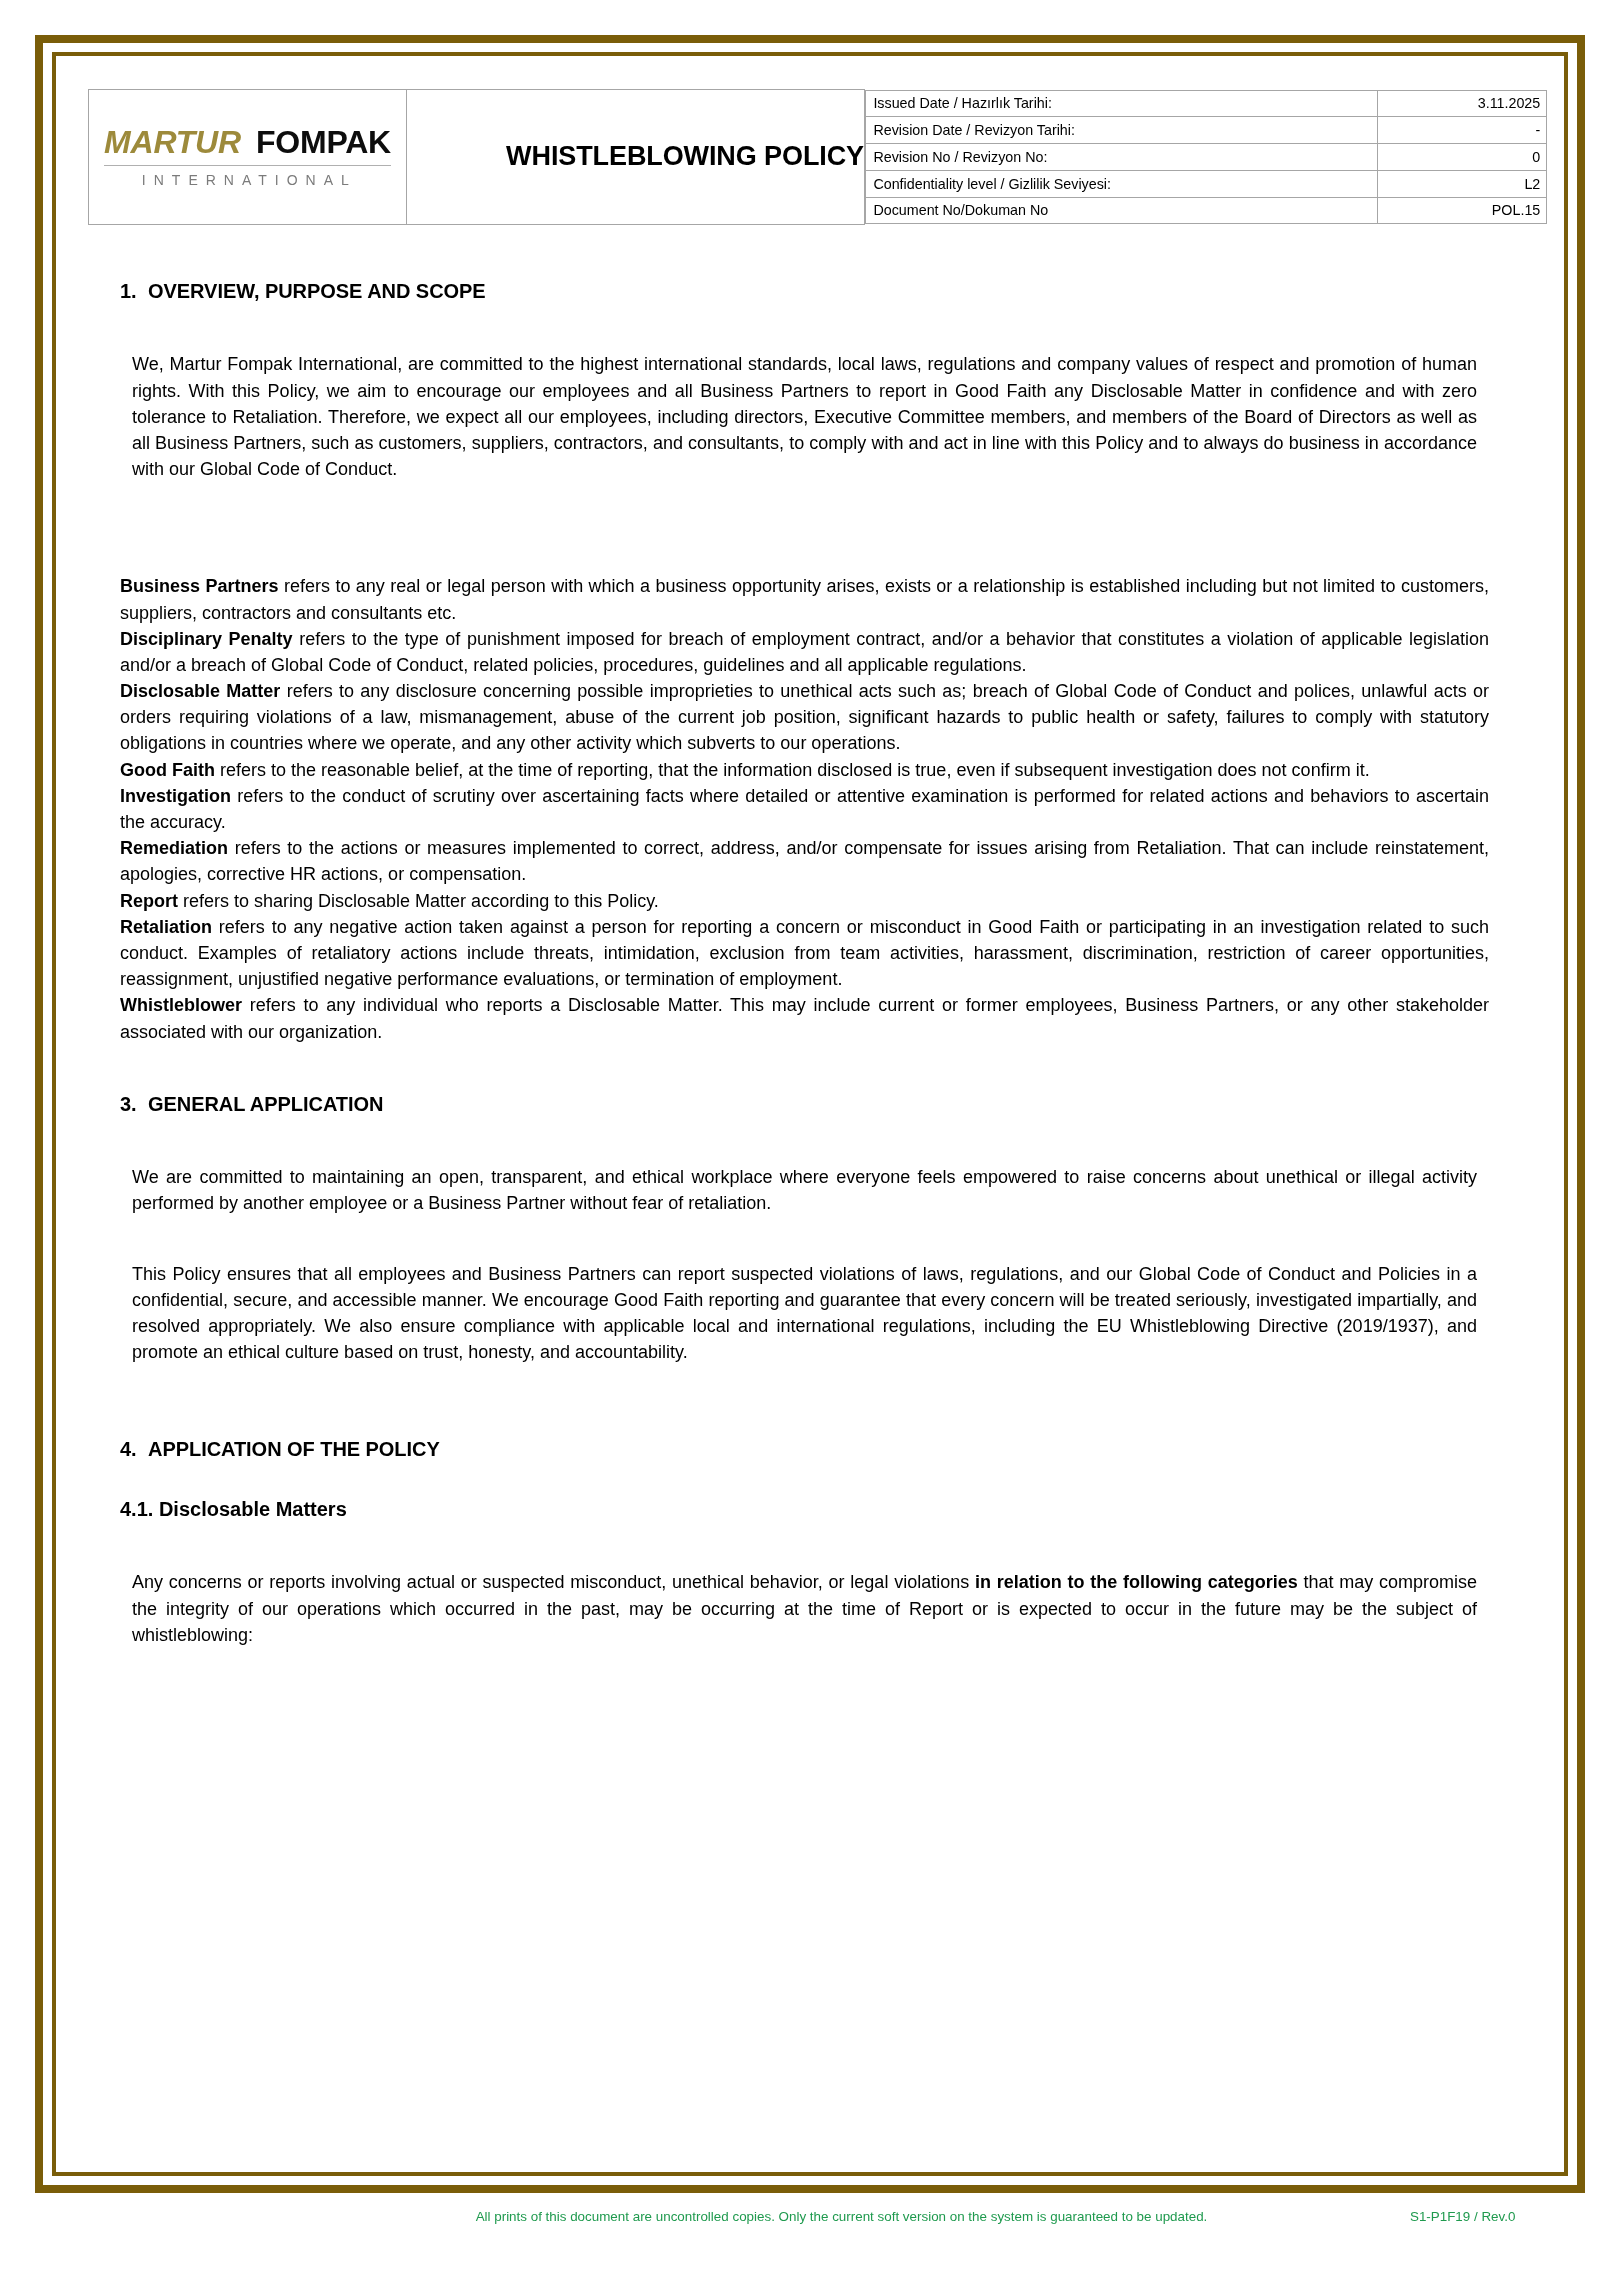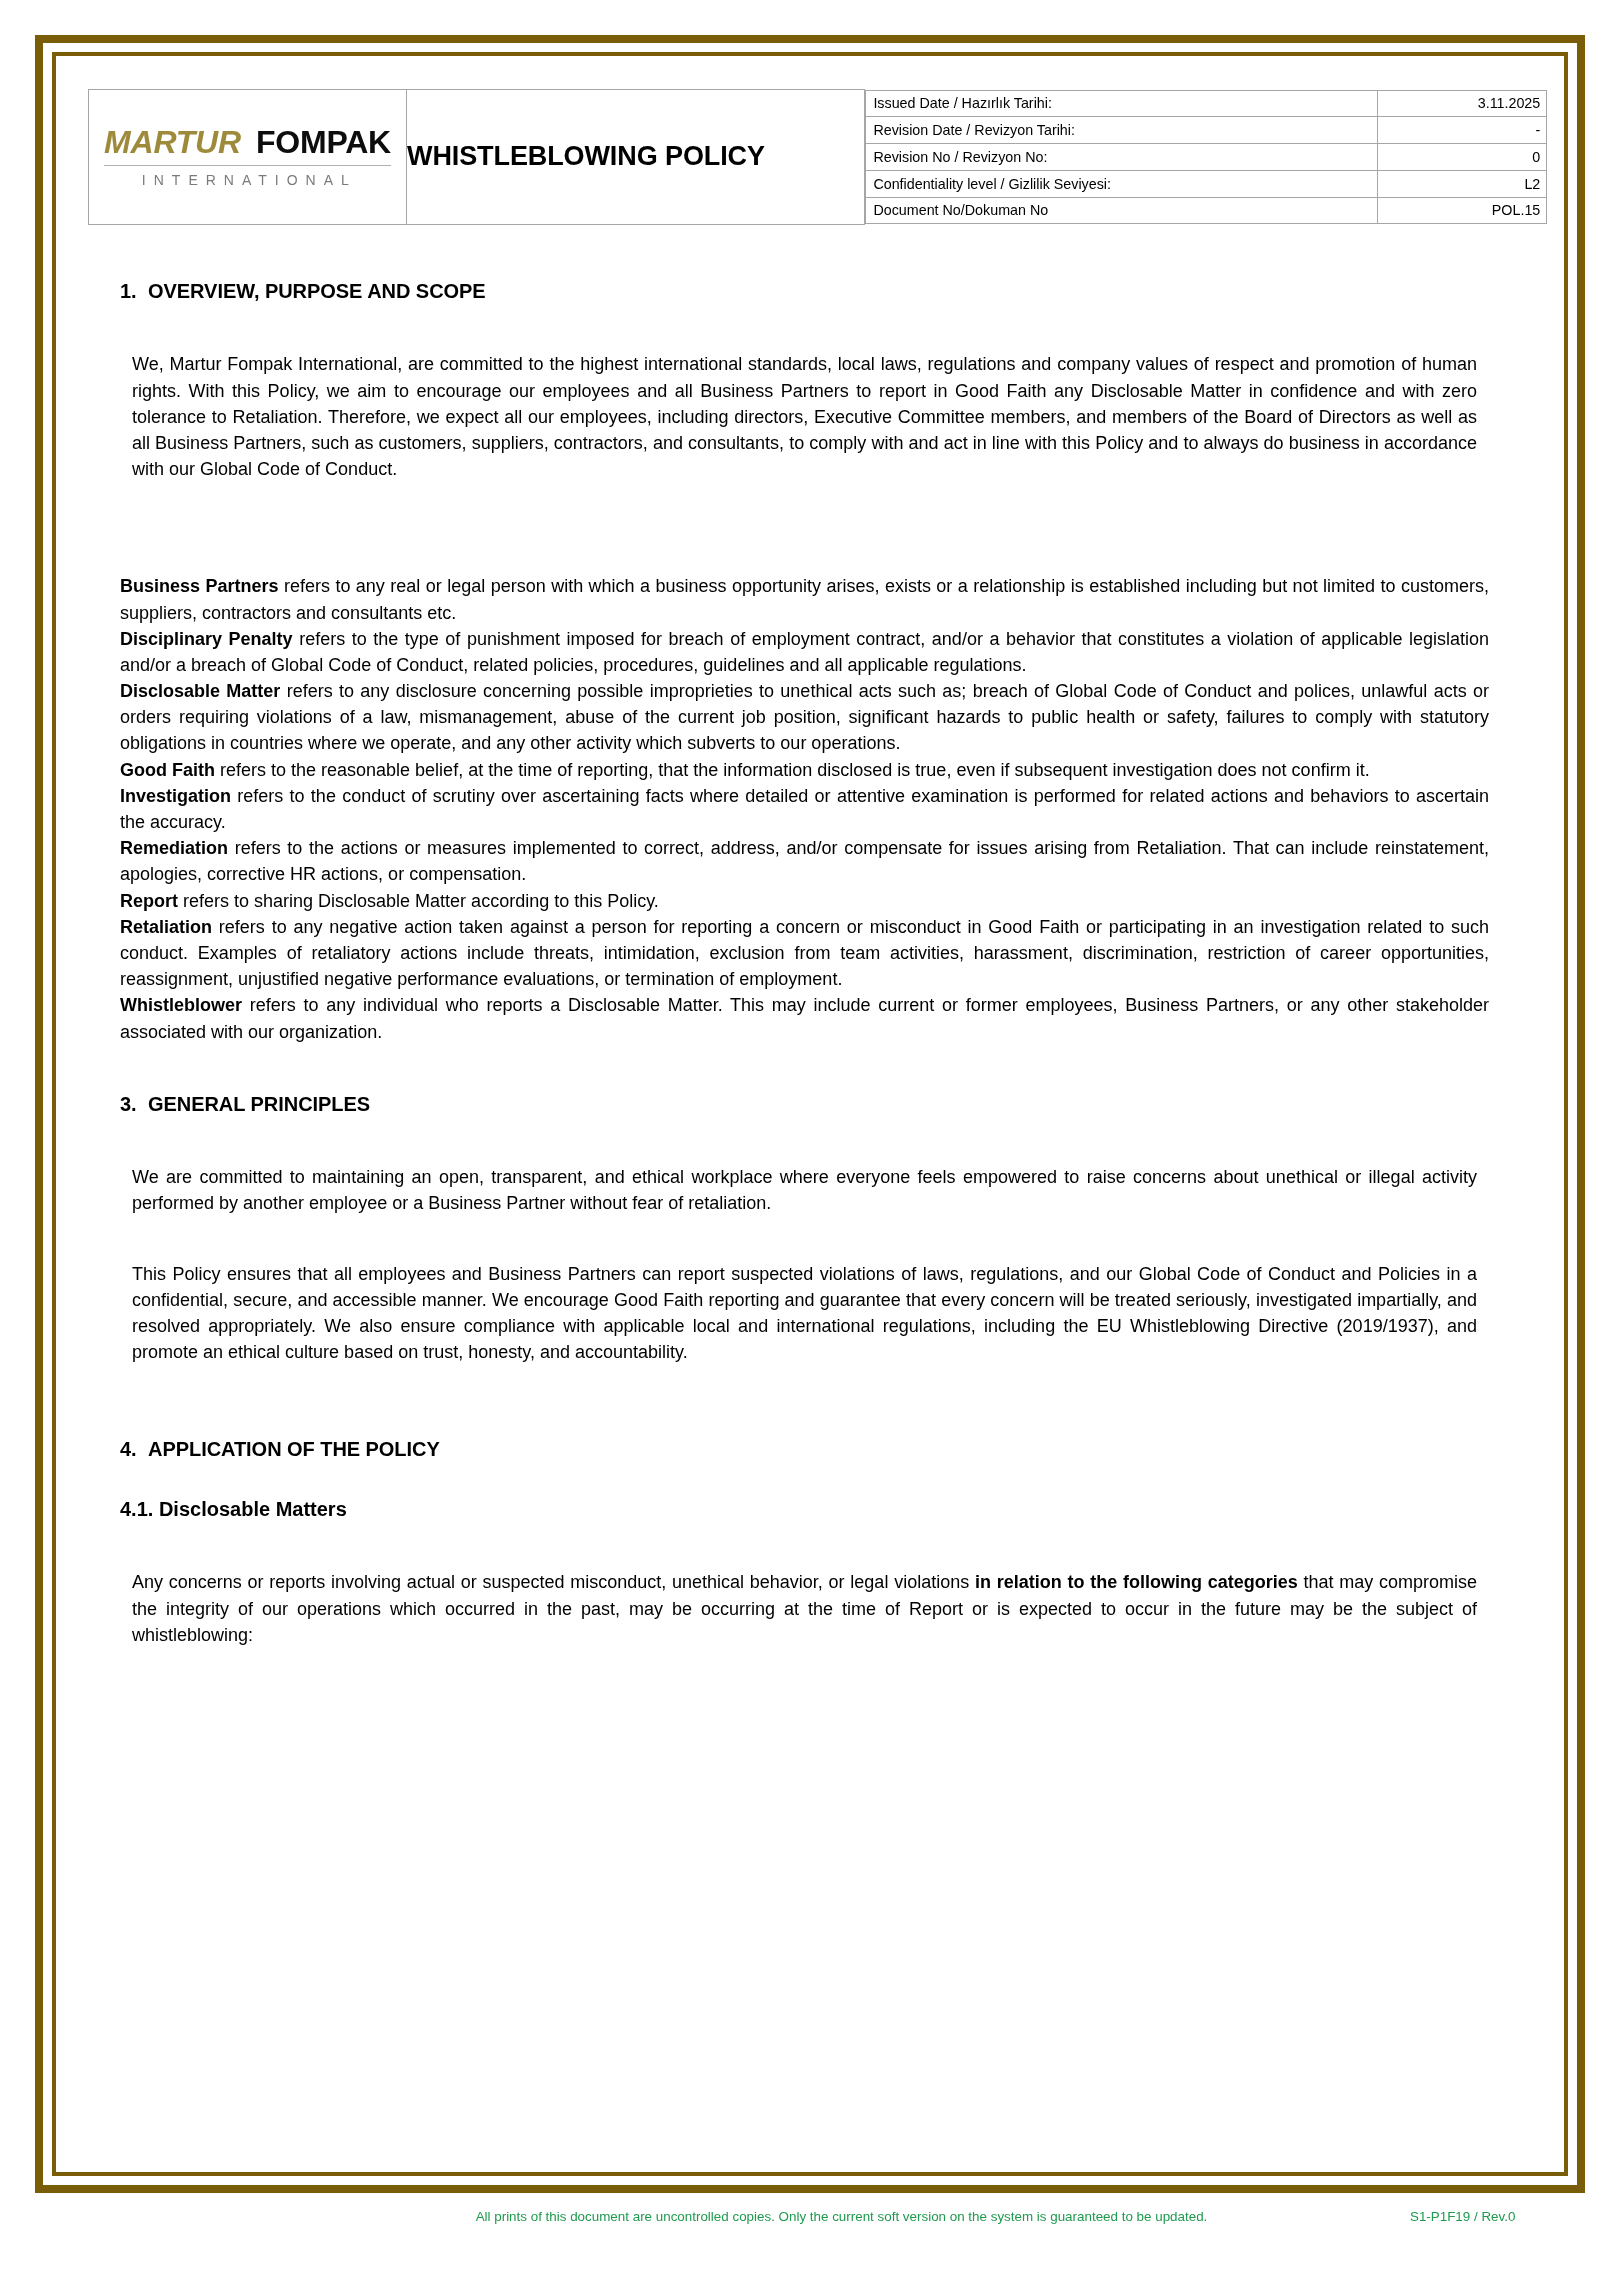--- a/index.html
+++ b/index.html
@@ -64,21 +64,21 @@
     padding: 0;
     vertical-align: middle;
   }
   .cell-logo {
     width: 317px;
     height: 122px;
     text-align: center;
   }
   .cell-title {
     width: 457px;
-    text-align: left;
+    text-align: right;
   }
   .meta-wrap {
     width: 653px;
     padding: 0 !important;
     border: none !important;
   }
   .meta-table {
     width: 100%;
     border-collapse: collapse;
     table-layout: fixed;
@@ -255,21 +255,21 @@
         <p class="para"><b>Good Faith</b><span> refers to the reasonable belief, at the time of reporting, that the information disclosed is true, even if subsequent investigation does not confirm it.</span></p>
         <p class="para"><b>Investigation</b><span> refers to the conduct of scrutiny over ascertaining facts where detailed or attentive examination is performed for related actions and behaviors to ascertain the accuracy.</span></p>
         <p class="para"><b>Remediation</b><span> refers to the actions or measures implemented to correct, address, and/or compensate for issues arising from Retaliation. That can include reinstatement, apologies, corrective HR actions, or compensation.</span></p>
         <p class="para"><b>Report</b><span> refers to sharing Disclosable Matter according to this Policy.</span></p>
         <p class="para"><b>Retaliation</b><span> refers to any negative action taken against a person for reporting a concern or misconduct in Good Faith or participating in an investigation related to such conduct. Examples of retaliatory actions include threats, intimidation, exclusion from team activities, harassment, discrimination, restriction of career opportunities, reassignment, unjustified negative performance evaluations, or termination of employment.</span></p>
         <p class="para"><b>Whistleblower</b><span> refers to any individual who reports a Disclosable Matter. This may include current or former employees, Business Partners, or any other stakeholder associated with our organization.</span></p>
       </div>
 
       <div class="gap-lg"></div>
 
-      <h2 class="sec"><span class="num">3.</span><span>GENERAL PRINCIPLES</span></h2>
+      <h2 class="sec"><span class="num">3.</span><span>GENERAL APPLICATION</span></h2>
       <div class="gap-md"></div>
       <p class="para">We are committed to maintaining an open, transparent, and ethical workplace where everyone feels empowered to raise concerns about unethical or illegal activity performed by another employee or a Business Partner without fear of retaliation.</p>
       <div class="gap-sm"></div>
       <p class="para">This Policy ensures that all employees and Business Partners can report suspected violations of laws, regulations, and our Global Code of Conduct and Policies in a confidential, secure, and accessible manner. We encourage Good Faith reporting and guarantee that every concern will be treated seriously, investigated impartially, and resolved appropriately. We also ensure compliance with applicable local and international regulations, including the EU Whistleblowing Directive (2019/1937), and promote an ethical culture based on trust, honesty, and accountability.</p>
 
       <div class="gap-xl"></div>
 
       <h2 class="sec"><span class="num">4.</span><span>APPLICATION OF THE POLICY</span></h2>
       <div class="gap-md"></div>
       <h3 class="subsec">4.1. Disclosable Matters</h3>

